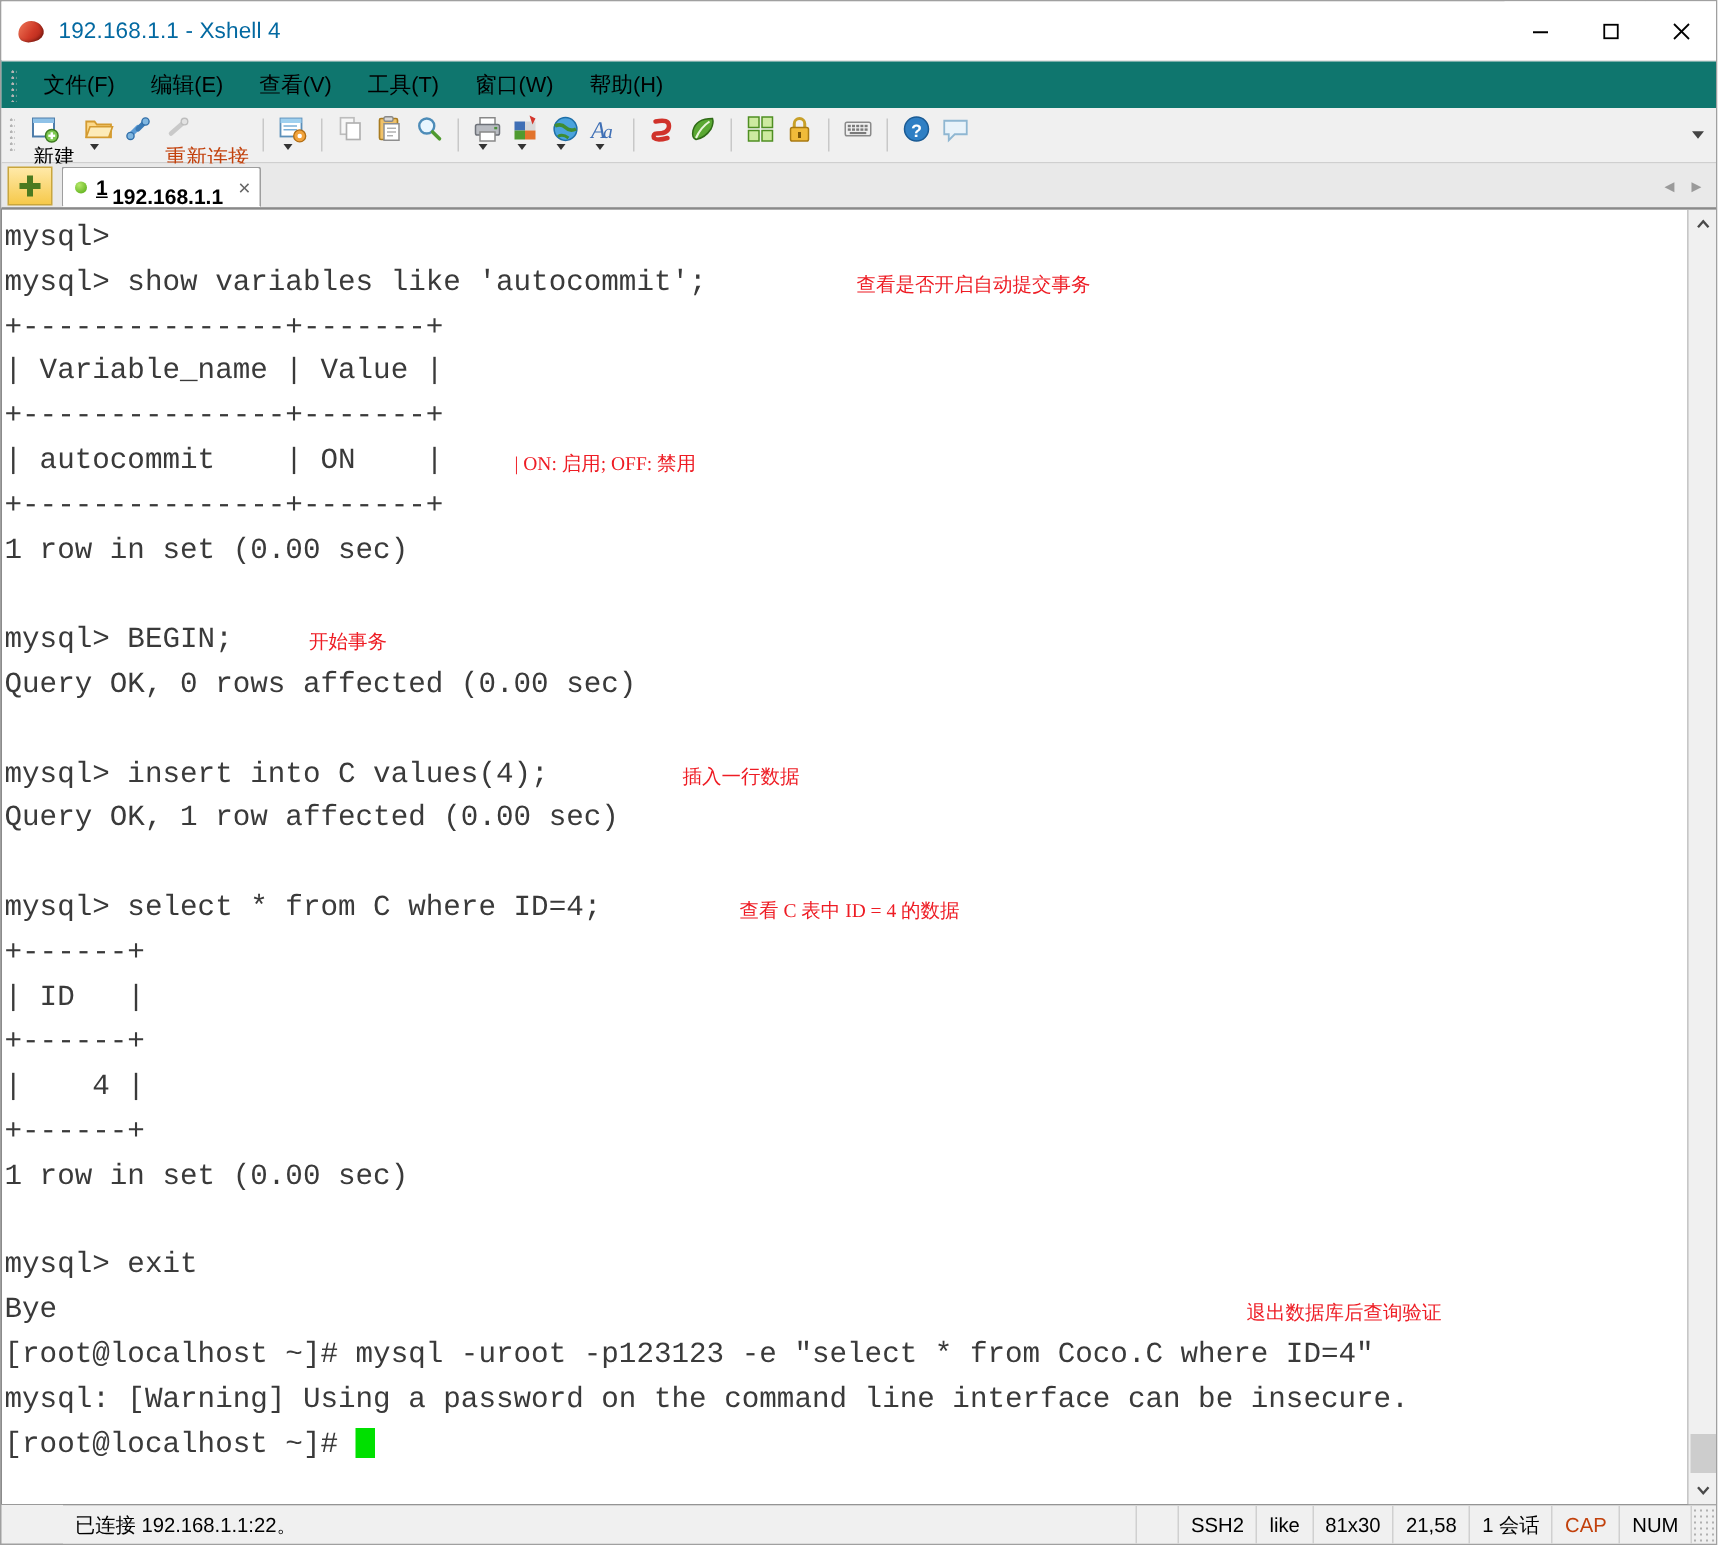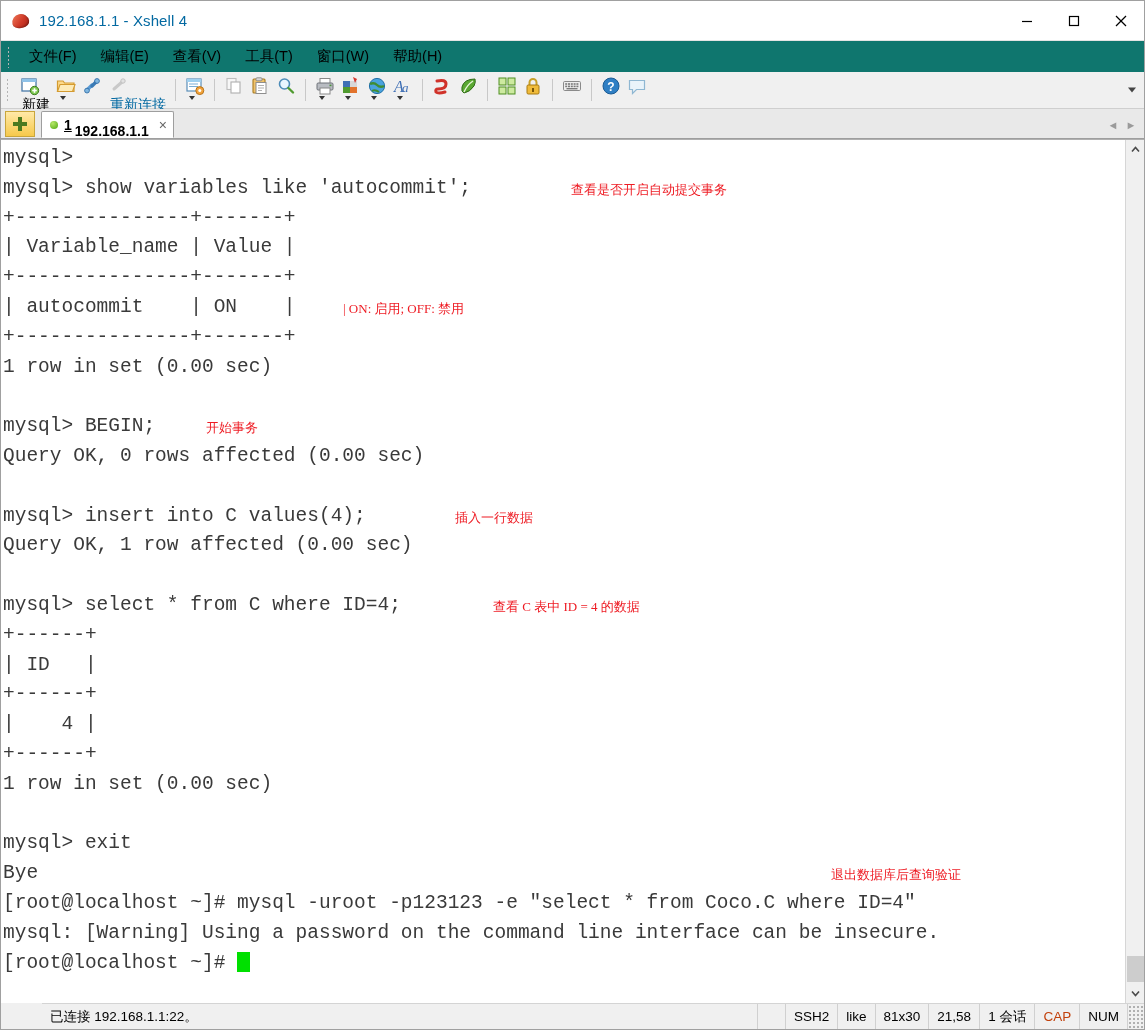--- a/index.html
+++ b/index.html
@@ -80,21 +80,21 @@
   .toolbar .grip {
     width: 4px; height: 24px; margin-right: 7px; margin-left: -13px;
     background-image: radial-gradient(circle, #b4b4b4 1px, transparent 1px);
     background-size: 3px 4px;
   }
   .tb {
     display: flex; align-items: flex-start;
     height: 28px; padding: 0 3px; flex-direction: column;
   }
   .tb-label { font-size: 14px; color: #000; margin-left: 2px; white-space: nowrap; }
-  .tb-label.disabled { color: #0369a1; }
+  .tb-label.disabled { color: #c2410c; }
   .tb-sep { width: 1px; height: 22px; background: #c8c8c8; margin: 0 6px; }
   .caret {
     width: 0; height: 0; margin-left: 4px; margin-right: 2px;
     border-left: 3.5px solid transparent;
     border-right: 3.5px solid transparent;
     border-top: 4px solid #333;
   }
   .ic { width: 20px; height: 20px; position: relative; display: inline-block; flex: 0 0 20px; }
   .toolbar-overflow {
     position: absolute; right: 8px; top: 50%; transform: translateY(-50%);

